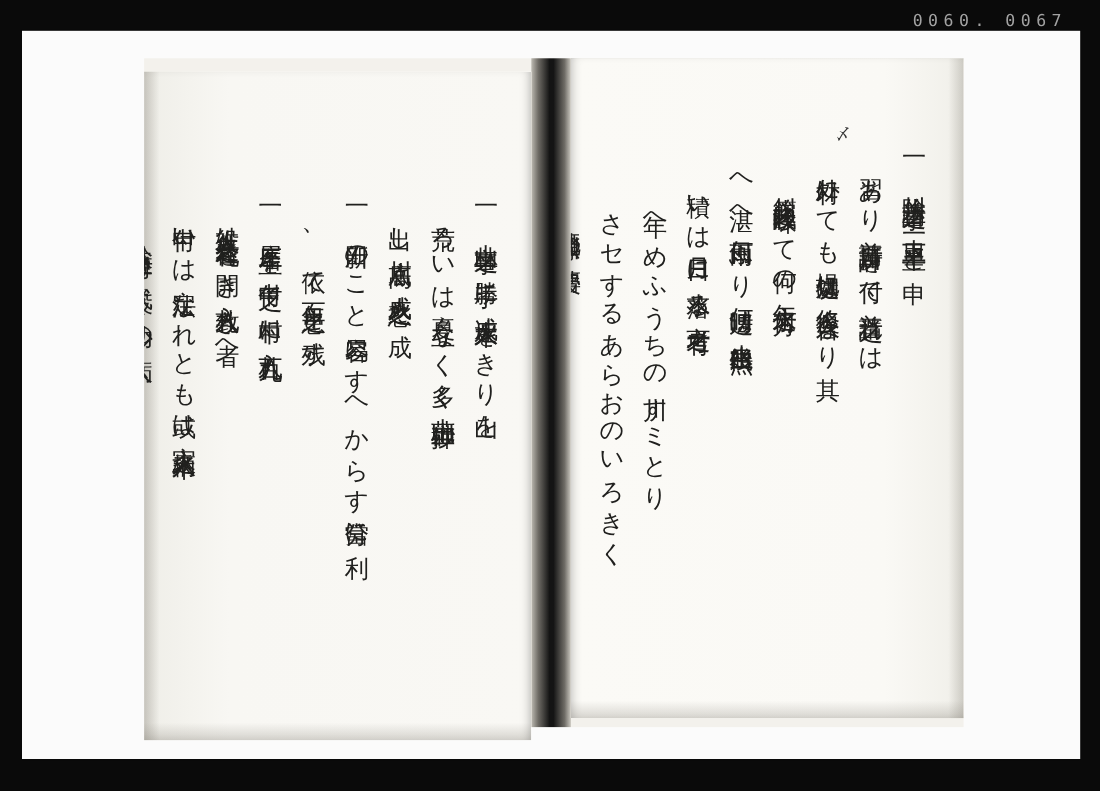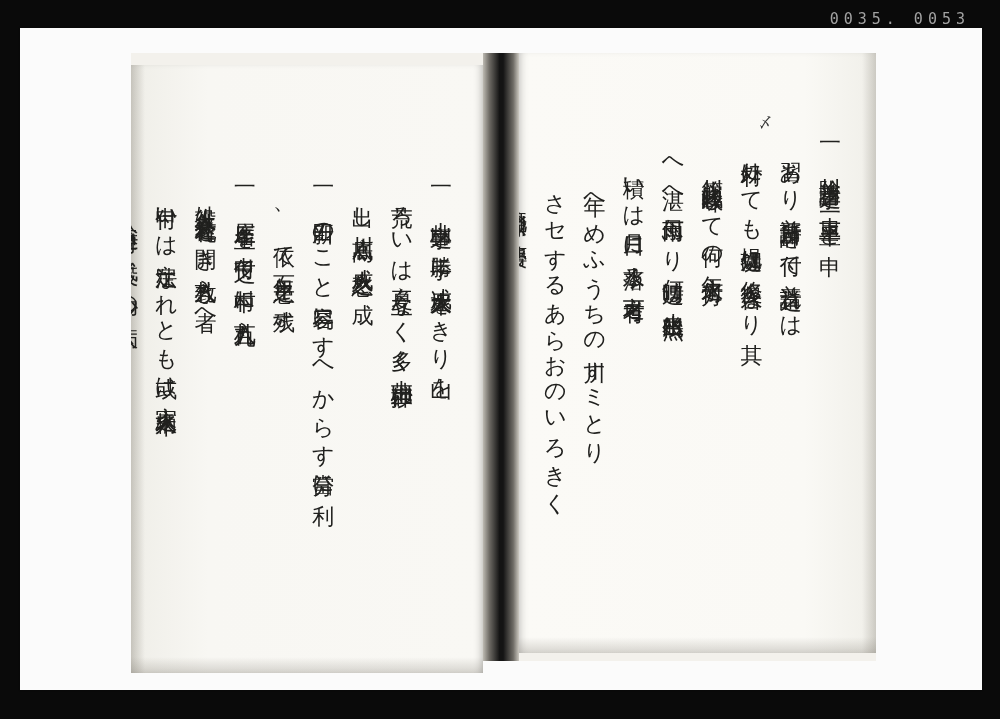--- a/index.html
+++ b/index.html
@@ -145,21 +145,21 @@
     font-size: 13px;
     color: #333;
     writing-mode: vertical-rl;
   }
 </style>
 </head>
 <body>
 
 <div class="photo">
 
-  <div class="frame-number">0035. 0053</div>
+  <div class="frame-number">0060. 0067</div>
 
   <div class="mat"></div>
 
   <div class="book">
 
     <div class="page verso">
       <div class="edge-left"></div>
       <div class="edge-bottom"></div>
       <div class="columns">
         <div class="col">一 山林之事 勝手に成迚大木をきり山を</div>

